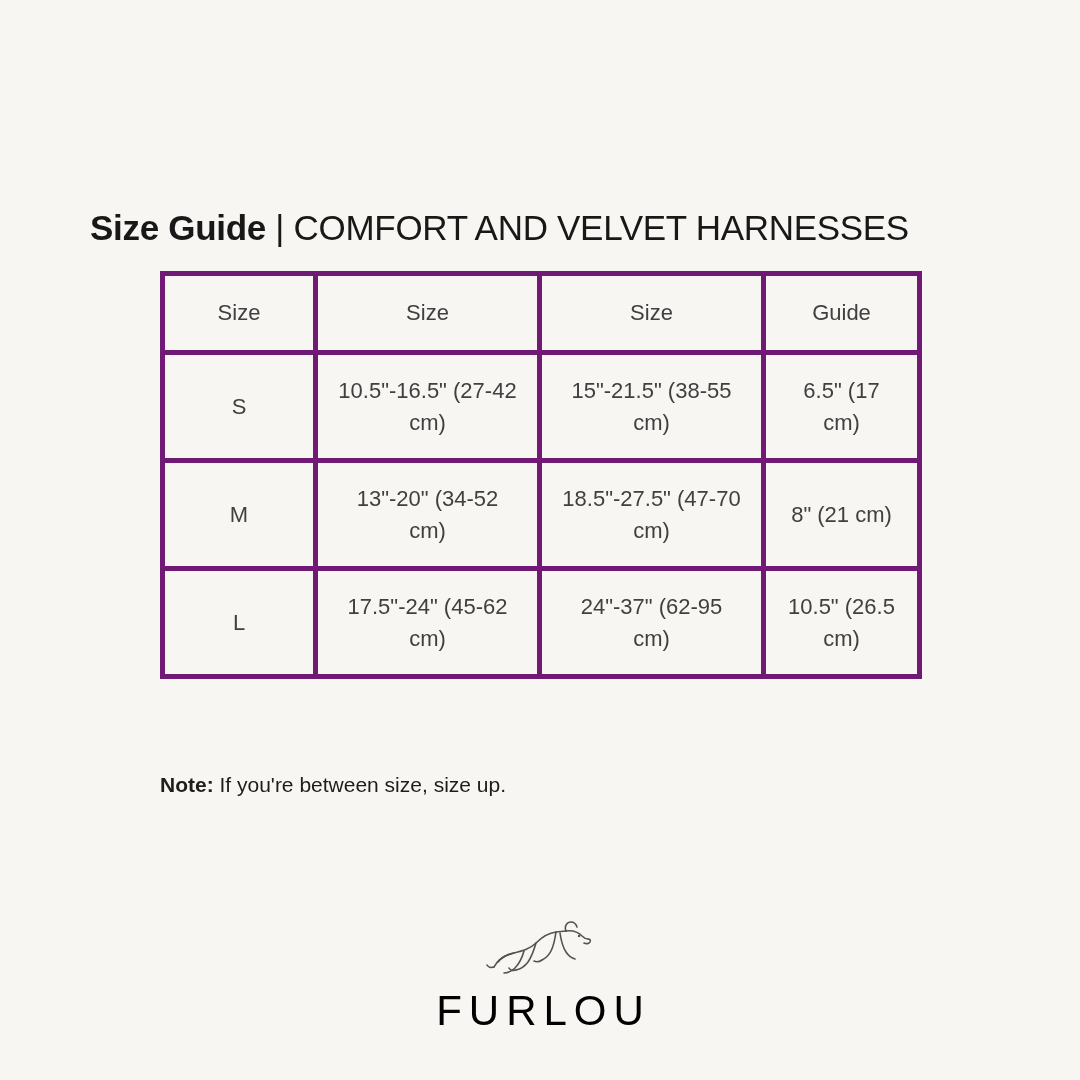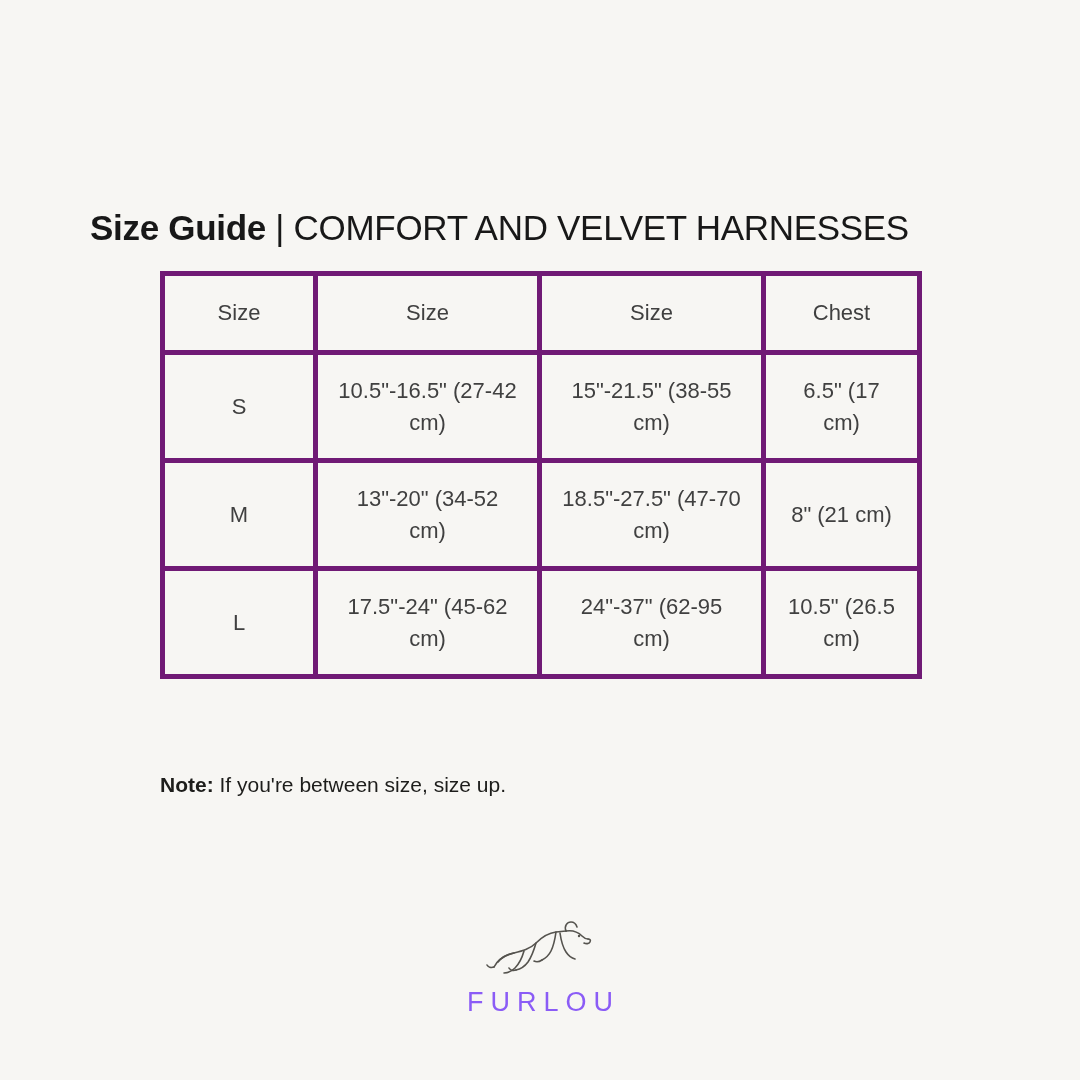--- a/index.html
+++ b/index.html
@@ -92,23 +92,23 @@
   }
   .brand-mark {
     display: block;
     margin: 0 auto;
     width: 120px;
     height: 68px;
   }
   .brand-name {
     display: block;
     margin-top: 4px;
-    font-size: 27px;
+    font-size: 42px;
     letter-spacing: 7px;
-    color: #8b5cf6;
+    color: #000000;
     font-weight: 400;
     padding-left: 7px;
   }
 </style>
 </head>
 <body>
 
 <div class="page">
 
   <div class="title">
@@ -120,21 +120,21 @@
       <col class="c-size">
       <col class="c-neck">
       <col class="c-belly">
       <col class="c-chest">
     </colgroup>
     <thead>
       <tr>
         <th>Size</th>
         <th>Size</th>
         <th>Size</th>
-        <th>Chest</th>
+        <th>Guide</th>
       </tr>
     </thead>
     <tbody>
       <tr>
         <td class="cell-size">S</td>
         <td>10.5"-16.5" (27-42 cm)</td>
         <td>15"-21.5" (38-55 cm)</td>
         <td>6.5" (17 cm)</td>
       </tr>
       <tr>

